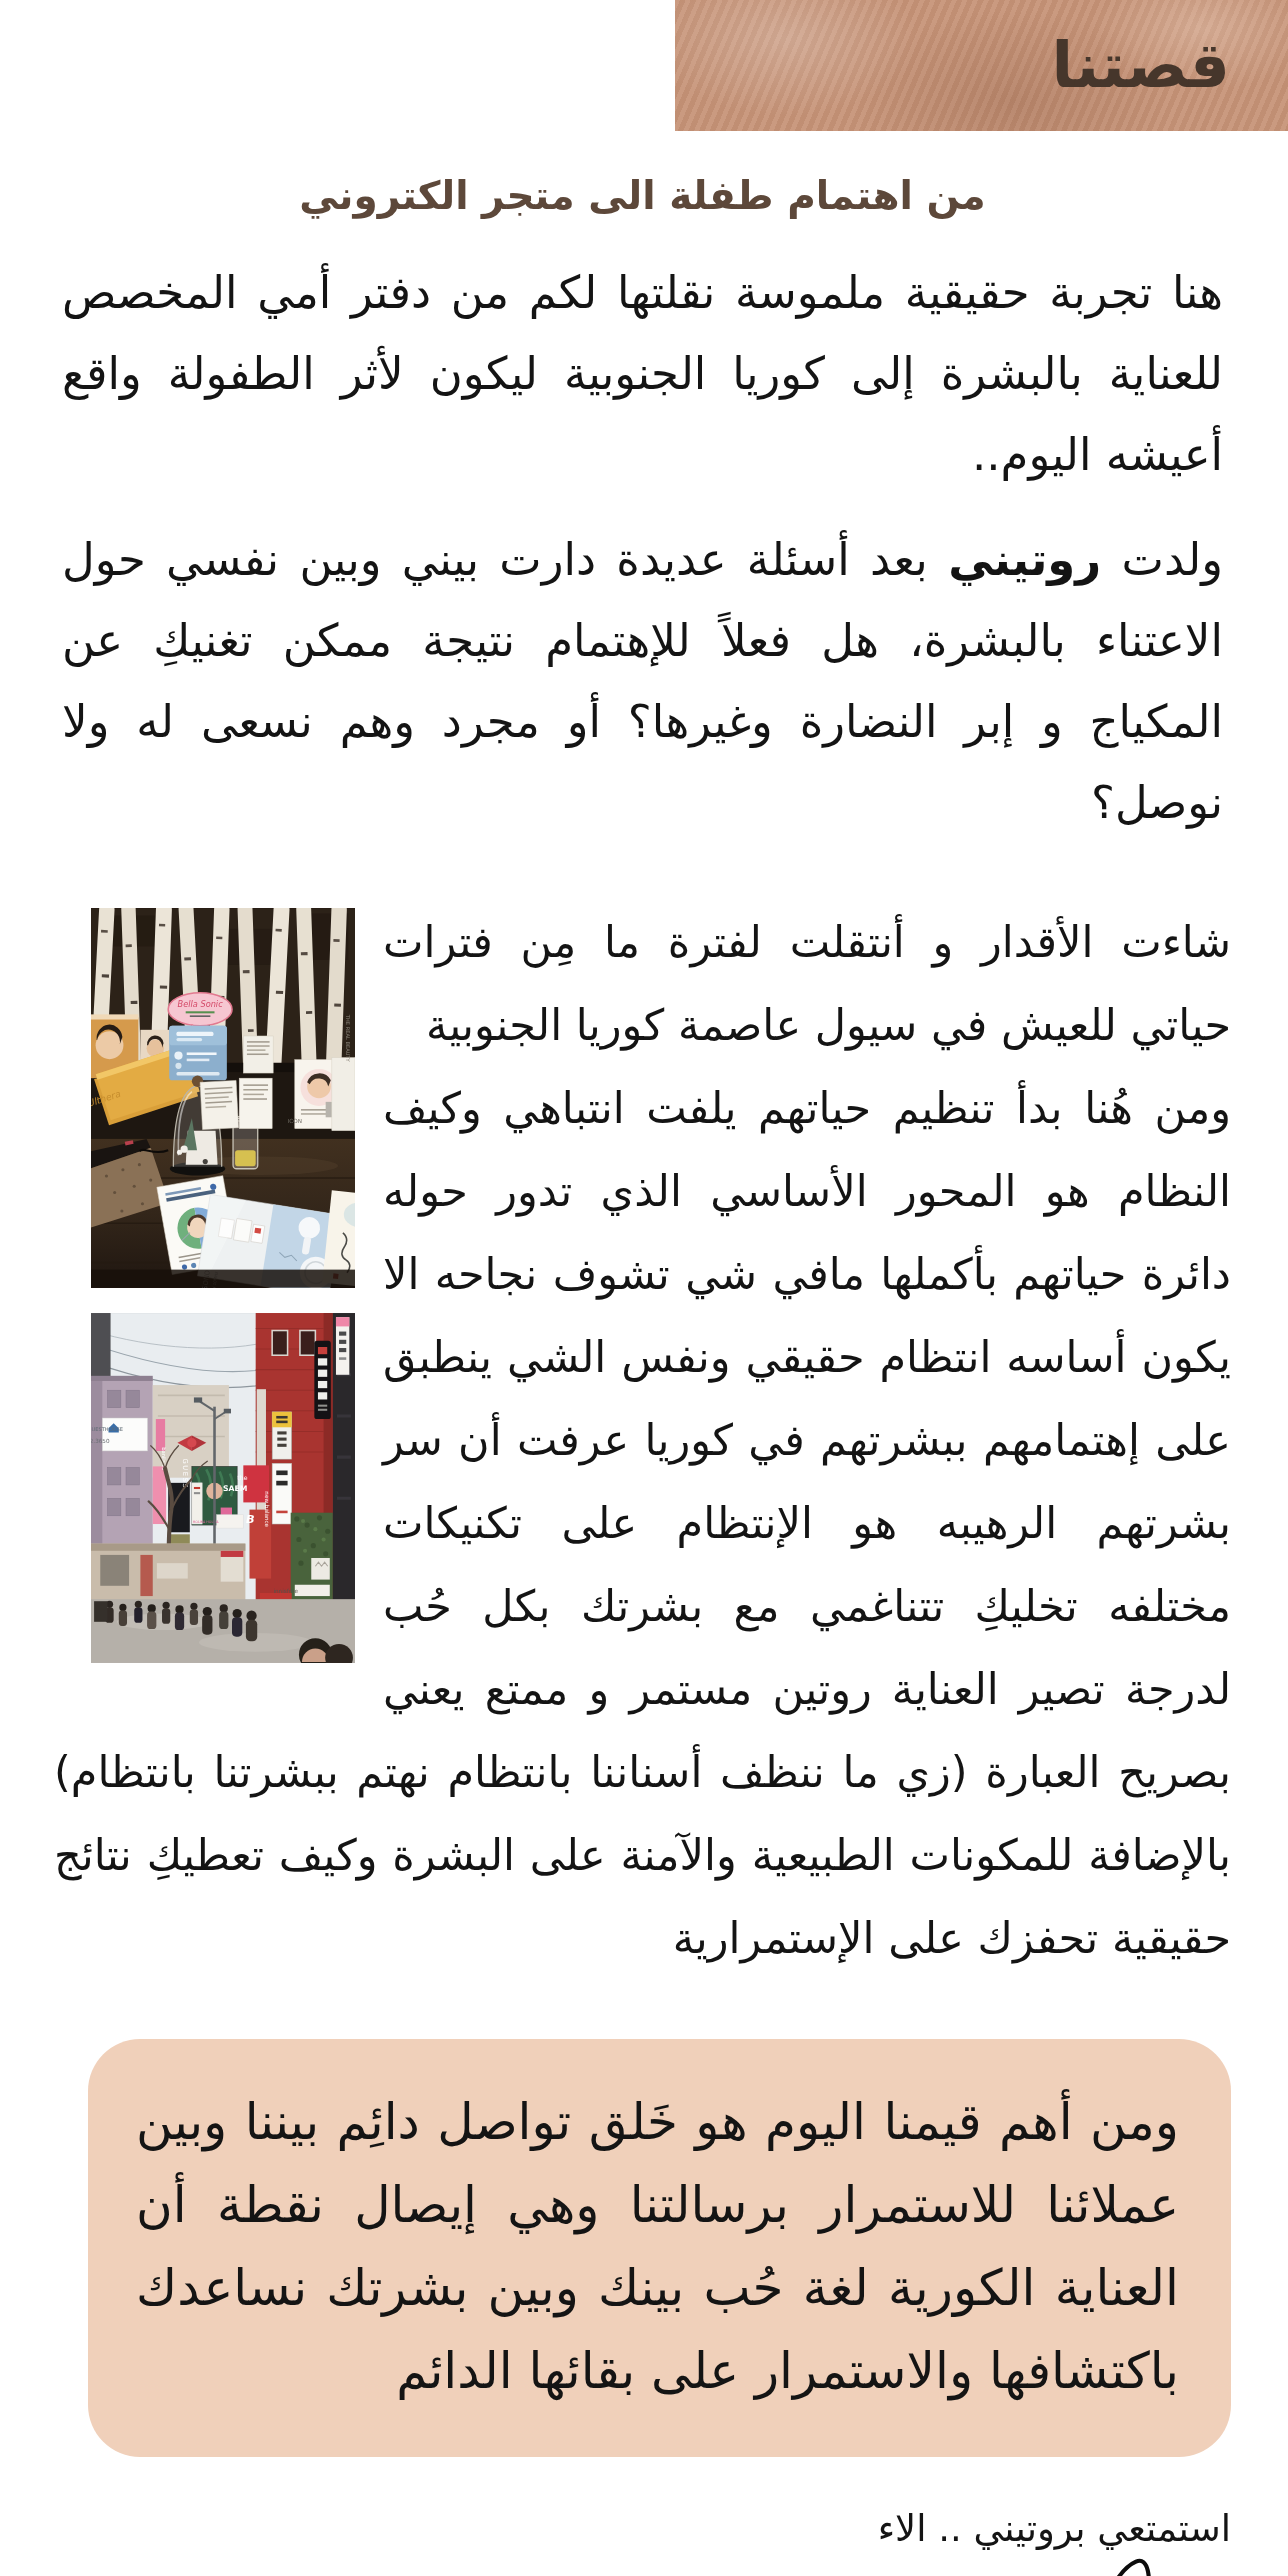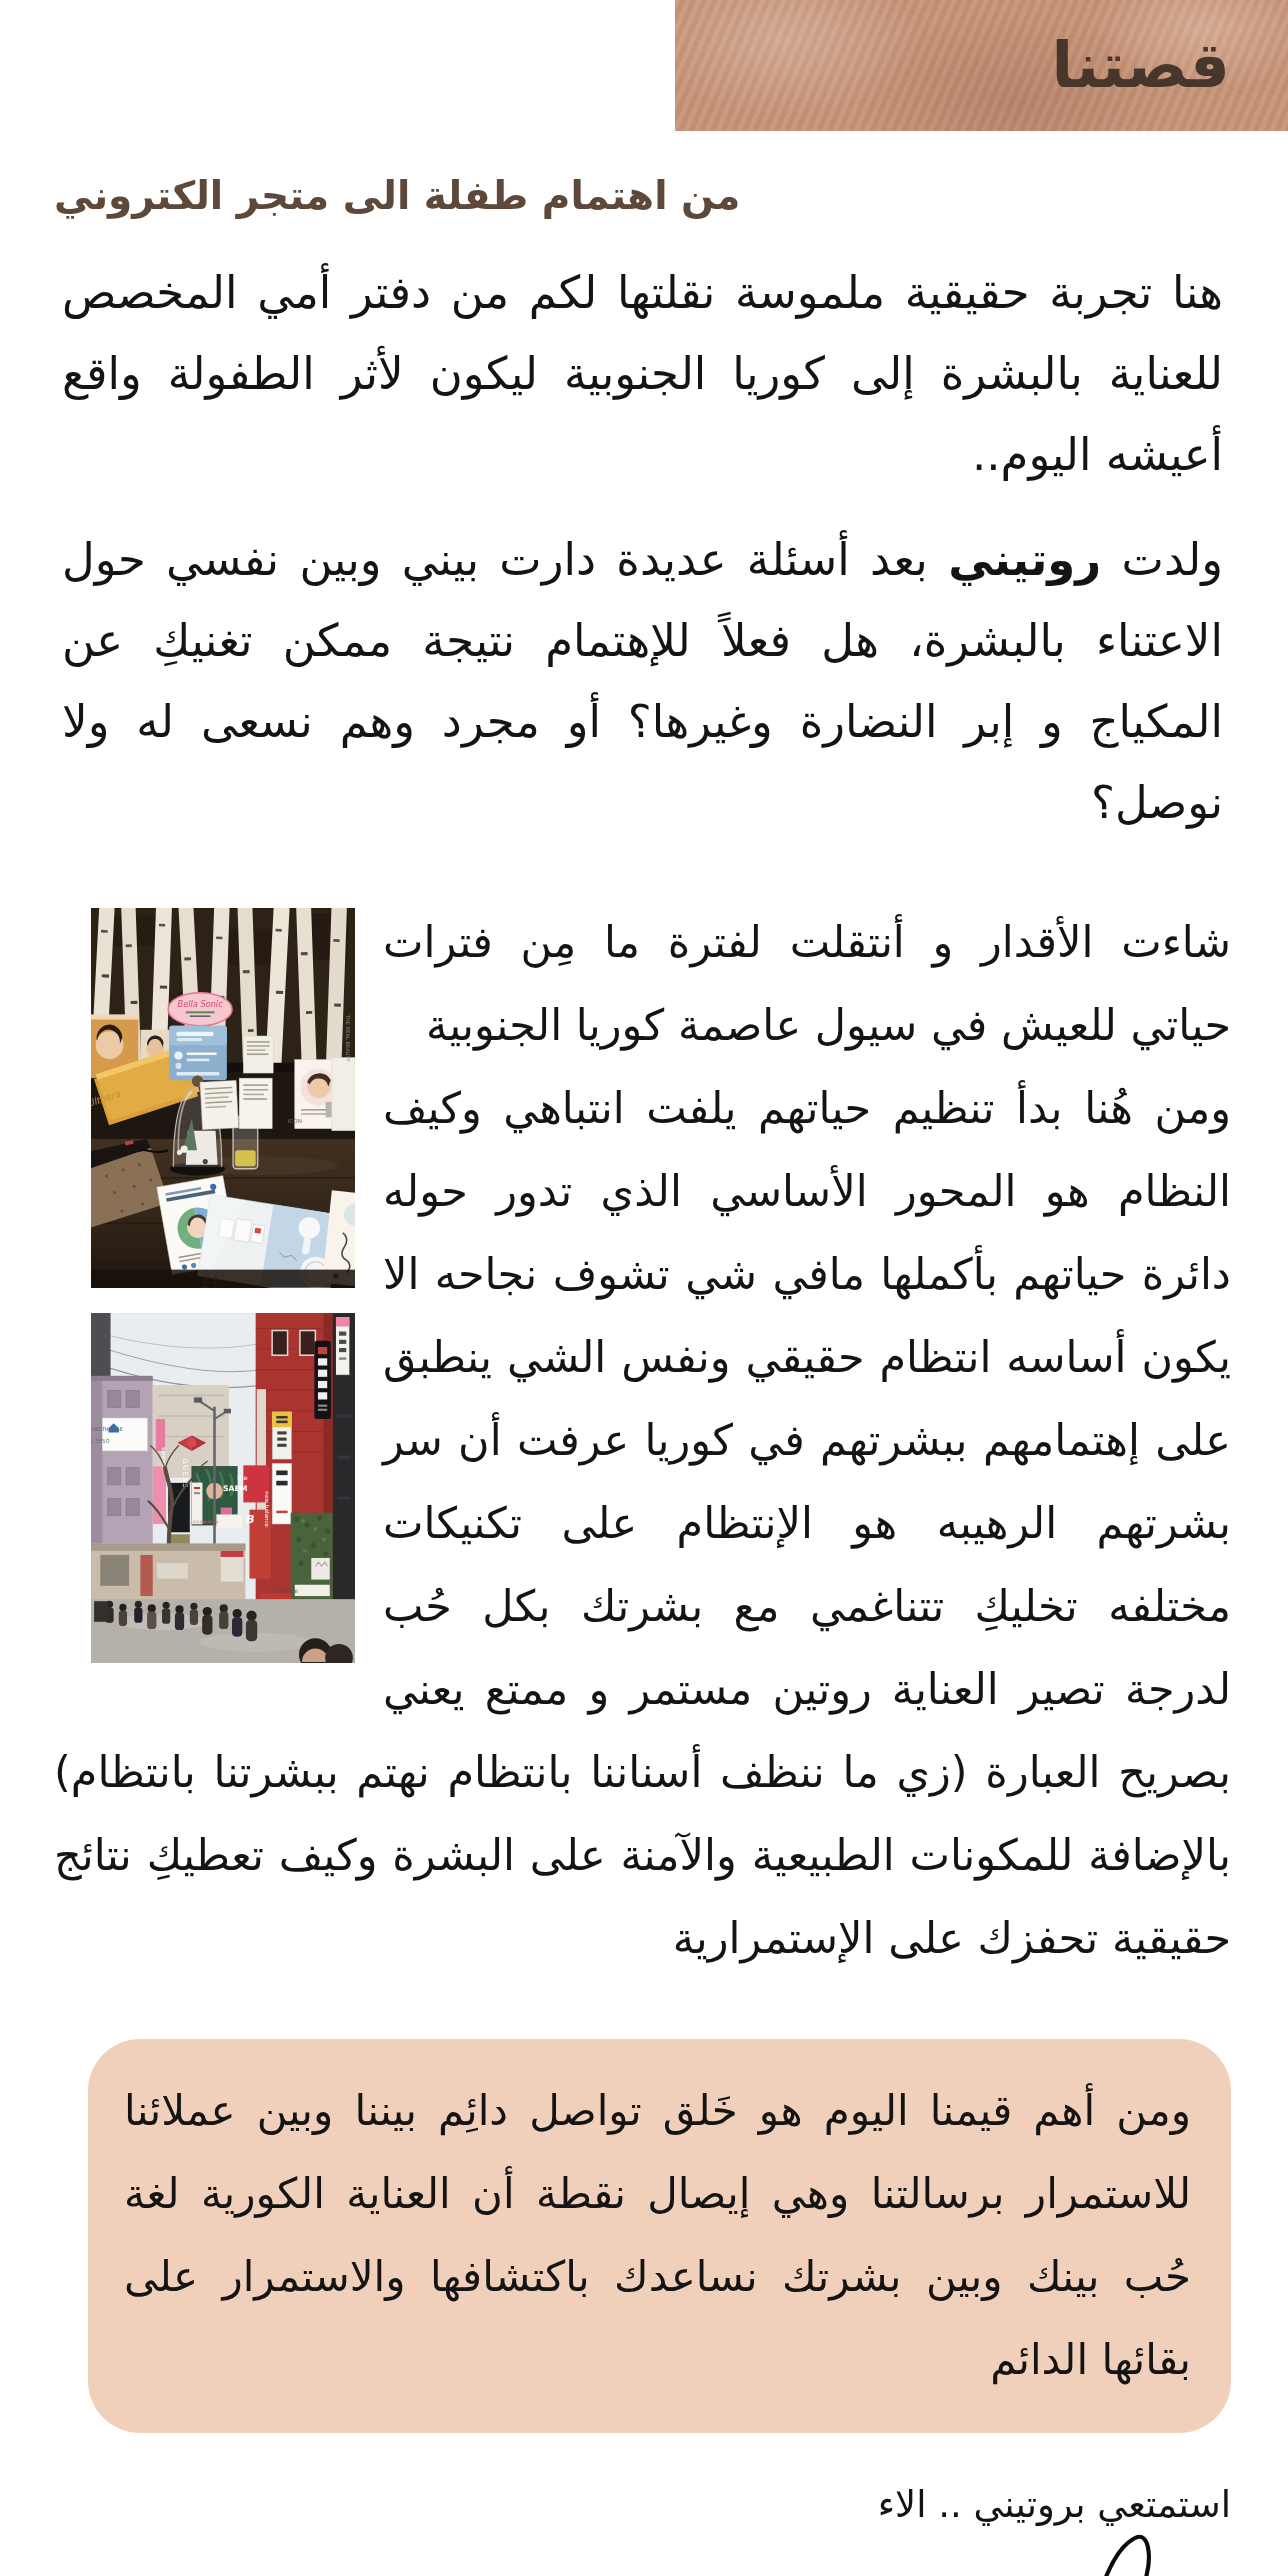--- a/index.html
+++ b/index.html
@@ -39,21 +39,21 @@
   
   .content{
     position:relative;
     padding:170px 57px 0 54px;
     direction:rtl;
     color:var(--body-text);
   }
   .subtitle{
     font-size:39px;font-weight:bold;line-height:52px;
     color:var(--subtitle);
-    text-align:left;
+    text-align:center;
   }
   .para{
     text-align:justify;
     font-size:45px;line-height:81px;
     margin:8px;
   }
   .para1{margin-top:30px;}
   .para2{margin-top:24px;}
   .em-bold{font-weight:bold;}
   .em-italic{}
@@ -74,22 +74,22 @@
 
   
   .values-box{
     clear:none;
     margin:59px 0 0 34px;
     background:var(--box-bg);
     border-radius:52px;
     padding:30px 40px 32px 36px;
   }
   .values-box p{
-    margin:0;direction:rtl;text-align:justify;
-    font-size:42px;line-height:83px;color:var(--body-text);
+    margin:12px;direction:rtl;text-align:justify;
+    font-size:50px;line-height:83px;color:var(--body-text);
   }
 
   
   .closing{
     margin:49px 0 5.2px 180px;
     width:max-content;
     direction:rtl;
     font-size:37px;line-height:46px;
     color:var(--body-text);
   }

